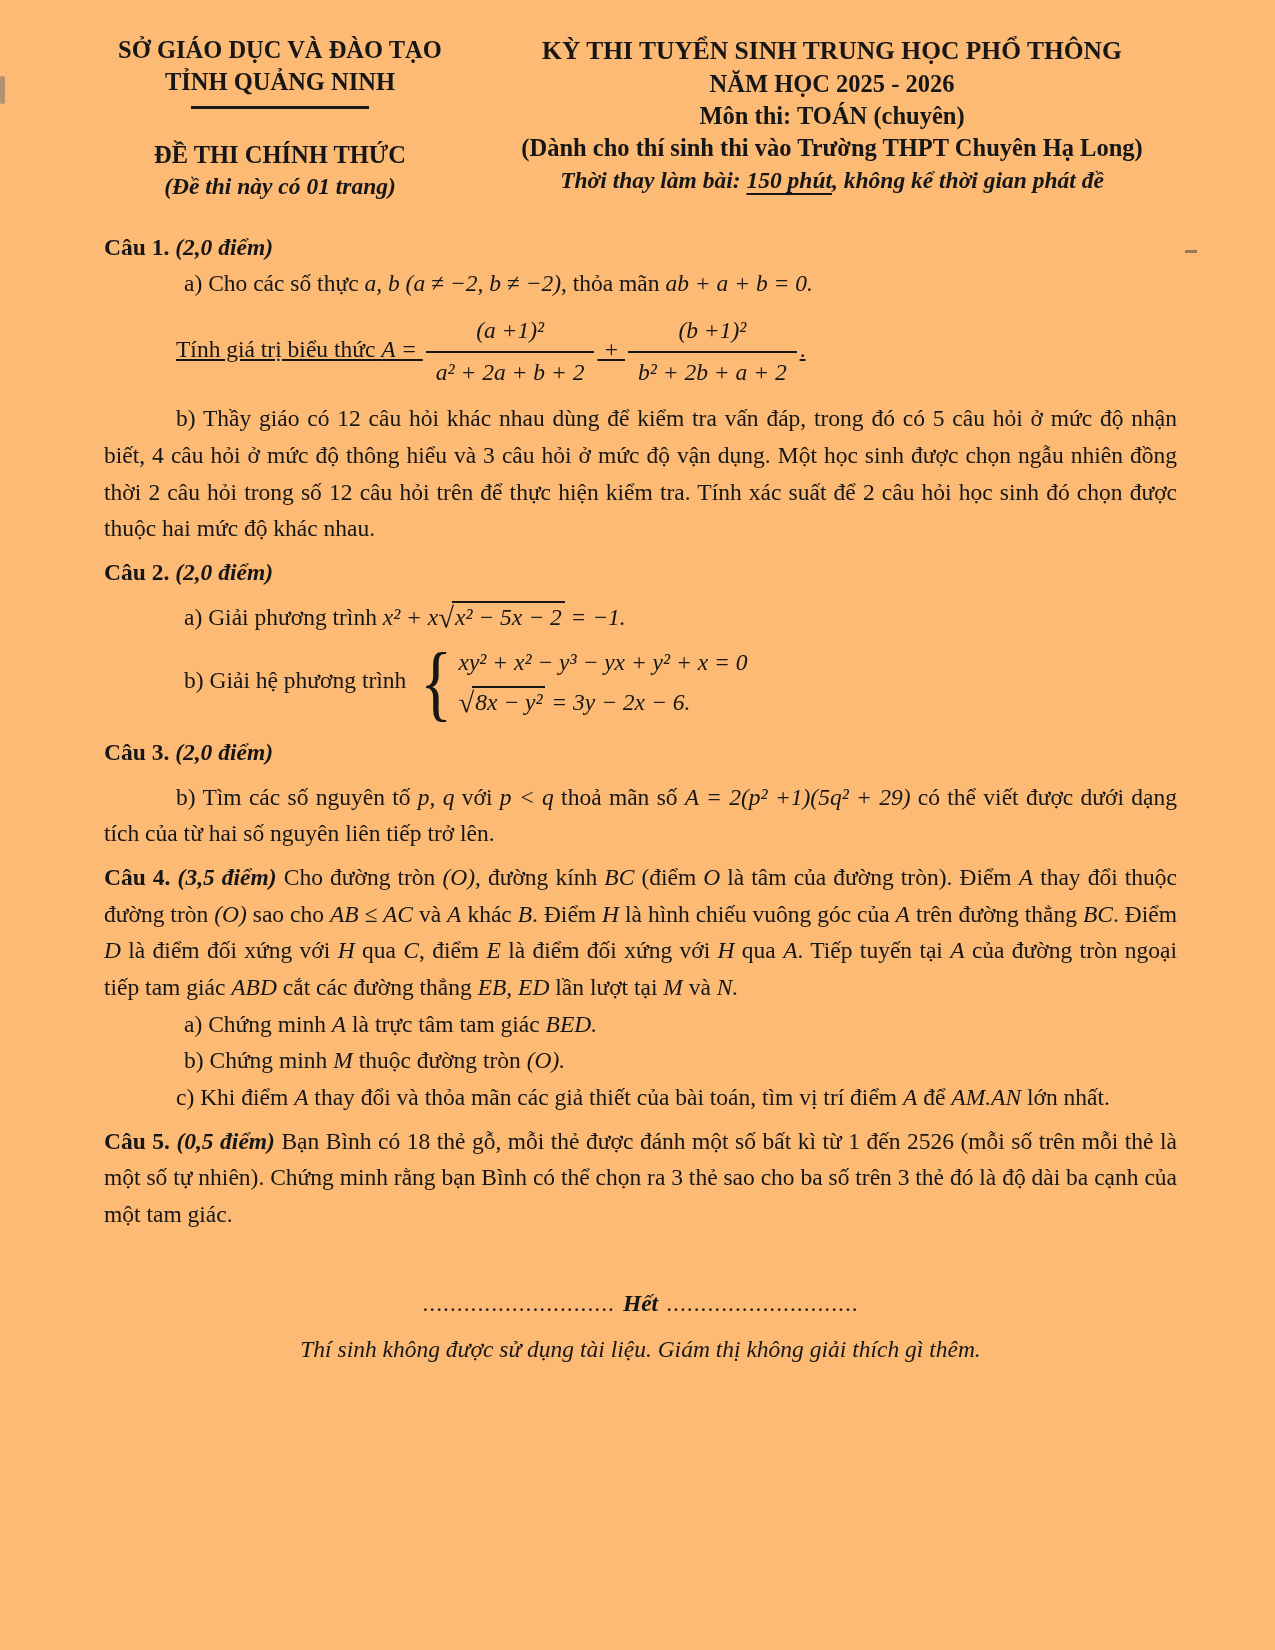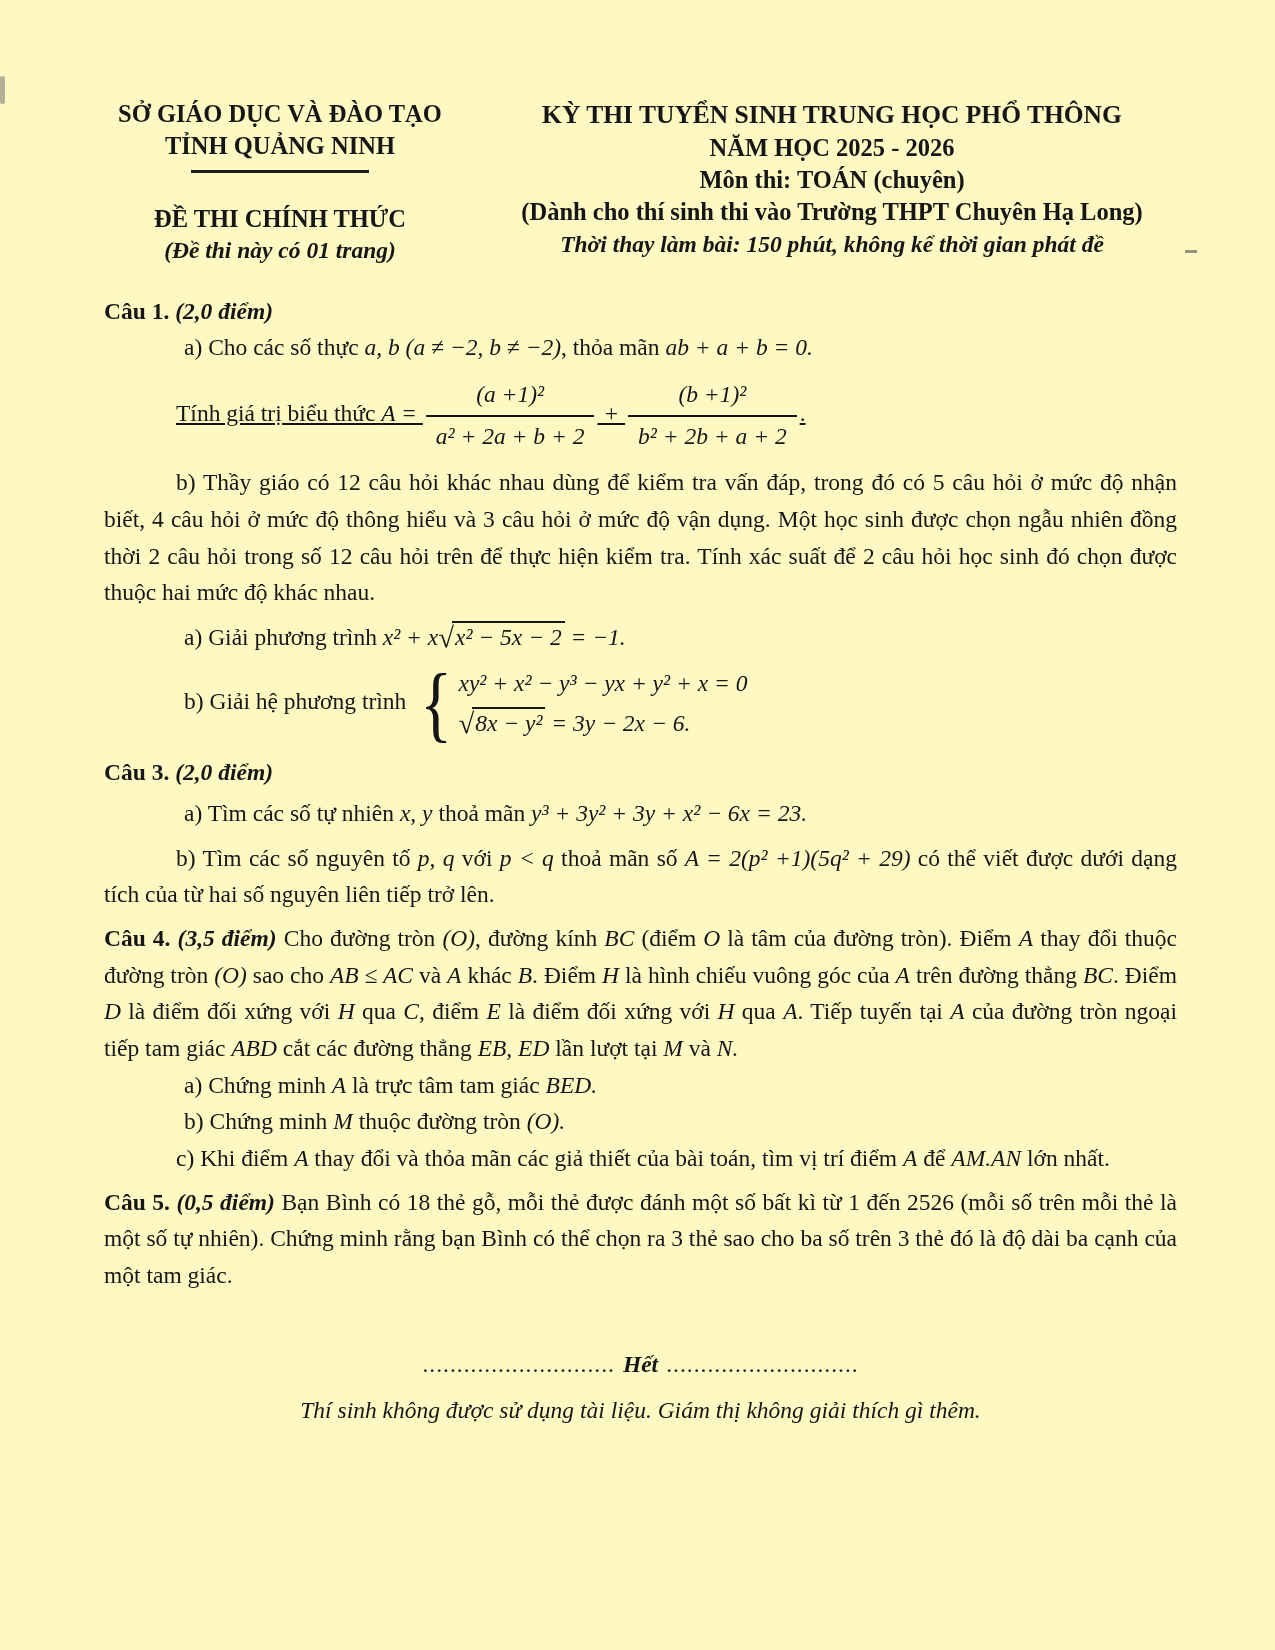--- a/index.html
+++ b/index.html
@@ -1,38 +1,38 @@
 <!DOCTYPE html>
 <html><head>
 <meta charset="utf-8">
 <style>
   html,body{margin:0;padding:0;background:#e8e8e8;}
   .page{
     position:relative;
     width:1275px;
     min-height:1650px;
     margin:0 auto;
-    background:#fef9c3;
+    background:#fdba74;
     color:#161616;
     font-family:"Liberation Serif","DejaVu Serif",serif;
     font-size:23.5px;
     line-height:1.56;
     box-sizing:border-box;
-    padding:98px 98px 40px 104px;
+    padding:34px 98px 40px 104px;
   }
   
   .hdr{display:flex;justify-content:space-between;}
   .hdr-left{width:352px;text-align:center;}
   .hdr-right{width:690px;text-align:center;}
   .h-b{font-weight:bold;font-size:24.5px;line-height:1.32;}
   .h-b-lg{font-weight:bold;font-size:25.5px;line-height:1.32;}
   .h-bi{font-weight:bold;font-style:italic;font-size:23.5px;line-height:1.35;}
   .rule{width:178px;height:3px;background:#1a1a1a;margin:7px auto 0 auto;}
   .exam-label{margin-top:30px;}
-  .time-underline{text-underline-offset:5px;text-decoration-thickness:2px;text-align:center;}
+  .time-underline{text-decoration:underline;text-underline-offset:5px;text-decoration-thickness:2px;text-align:center;}
   
   main{margin-top:26px;}
   .para{text-align:justify;margin:0;}
   .qhead{margin-top:7px;}
   .ind{text-indent:72px;}
   .ml{margin-left:80px;}
   .s-rm{font-style:normal;}
   .s-it{font-style:italic;text-align:right;}
   .s-b{font-weight:bold;}
   .s-bi{font-weight:bold;font-style:italic;}
@@ -82,31 +82,31 @@
       <div class="h-bi"><span>Thời thay làm bài: </span><span class="time-underline">150 phút</span><span>, không kể thời gian phát đề</span></div>
     </div>
   </header>
 
   <main>
     <p class="para qhead"><span class="s-b">Câu 1. </span><span class="s-bi">(2,0 điểm)</span></p>
     <p class="para ml"><span class="s-rm">a) Cho các số thực </span><span class="s-it">a, b</span><span class="s-rm"> </span><span class="s-it">(a ≠ −2, b ≠ −2)</span><span class="s-rm">, thỏa mãn </span><span class="s-it">ab + a + b = 0.</span></p>
     <p class="para mathline"><span class="s-rm">Tính giá trị biểu thức </span><span class="s-it">A = </span><span class="frac"><span class="num"><span class="s-it">(a +1)²</span></span><span class="den"><span class="s-it">a² + 2a + b + 2</span></span></span><span class="s-it"> + </span><span class="frac"><span class="num"><span class="s-it">(b +1)²</span></span><span class="den"><span class="s-it">b² + 2b + a + 2</span></span></span><span class="s-rm">.</span></p>
     <p class="para ind"><span class="s-rm">b) Thầy giáo có 12 câu hỏi khác nhau dùng để kiểm tra vấn đáp, trong đó có 5 câu hỏi ở mức độ nhận biết, 4 câu hỏi ở mức độ thông hiểu và 3 câu hỏi ở mức độ vận dụng. Một học sinh được chọn ngẫu nhiên đồng thời 2 câu hỏi trong số 12 câu hỏi trên để thực hiện kiểm tra. Tính xác suất để 2 câu hỏi học sinh đó chọn được thuộc hai mức độ khác nhau.</span></p>
 
+    <p class="para qhead"><span class="s-b">Câu 2. </span><span class="s-bi">(2,0 điểm)</span></p>
     <p class="para ml" style="margin-top:8px;"><span class="s-rm">a) Giải phương trình </span><span class="s-it">x² + x</span><span class="sqrt"><span class="rsign">√</span><span class="rad"><span class="s-it">x² − 5x − 2</span></span></span><span class="s-it"> = −1.</span></p>
     <p class="para ml" style="margin-top:4px;"><span><span class="s-rm">b) Giải hệ phương trình </span></span><span class="system">
           <span class="brace">{</span>
           <span class="rows">
             <span class="row"><span class="s-it">xy² + x² − y³ − yx + y² + x = 0</span></span>
             <span class="row"><span class="sqrt"><span class="rsign">√</span><span class="rad"><span class="s-it">8x − y²</span></span></span><span class="s-it"> = 3y − 2x − 6.</span></span>
           </span>
         </span></p>
 
     <p class="para qhead"><span class="s-b">Câu 3. </span><span class="s-bi">(2,0 điểm)</span></p>
-    <p class="para ml" style="margin-top:4px;"><span class="s-rm">a) Tìm các số tự nhiên </span><span class="s-it">x, y</span><span class="s-rm"> thoả mãn </span><span class="s-it">y³ + 3y² + 3y + x² − 6x = 23.</span></p>
     <p class="para ind" style="margin-top:8px;"><span class="s-rm">b) Tìm các số nguyên tố </span><span class="s-it">p, q</span><span class="s-rm"> với </span><span class="s-it">p &lt; q</span><span class="s-rm"> thoả mãn số </span><span class="s-it">A = 2(p² +1)(5q² + 29)</span><span class="s-rm"> có thể viết được dưới dạng tích của từ hai số nguyên liên tiếp trở lên.</span></p>
 
     <p class="para qhead"><span class="s-b">Câu 4. </span><span class="s-bi">(3,5 điểm)</span><span class="s-rm"> Cho đường tròn </span><span class="s-it">(O)</span><span class="s-rm">, đường kính </span><span class="s-it">BC</span><span class="s-rm"> (điểm </span><span class="s-it">O</span><span class="s-rm"> là tâm của đường tròn). Điểm </span><span class="s-it">A</span><span class="s-rm"> thay đổi thuộc đường tròn </span><span class="s-it">(O)</span><span class="s-rm"> sao cho </span><span class="s-it">AB ≤ AC</span><span class="s-rm"> và </span><span class="s-it">A</span><span class="s-rm"> khác </span><span class="s-it">B</span><span class="s-rm">. Điểm </span><span class="s-it">H</span><span class="s-rm"> là hình chiếu vuông góc của </span><span class="s-it">A</span><span class="s-rm"> trên đường thẳng </span><span class="s-it">BC</span><span class="s-rm">. Điểm </span><span class="s-it">D</span><span class="s-rm"> là điểm đối xứng với </span><span class="s-it">H</span><span class="s-rm"> qua </span><span class="s-it">C</span><span class="s-rm">, điểm </span><span class="s-it">E</span><span class="s-rm"> là điểm đối xứng với </span><span class="s-it">H</span><span class="s-rm"> qua </span><span class="s-it">A</span><span class="s-rm">. Tiếp tuyến tại </span><span class="s-it">A</span><span class="s-rm"> của đường tròn ngoại tiếp tam giác </span><span class="s-it">ABD</span><span class="s-rm"> cắt các đường thẳng </span><span class="s-it">EB, ED</span><span class="s-rm"> lần lượt tại </span><span class="s-it">M</span><span class="s-rm"> và </span><span class="s-it">N.</span></p>
     <p class="para ml"><span class="s-rm">a) Chứng minh </span><span class="s-it">A</span><span class="s-rm"> là trực tâm tam giác </span><span class="s-it">BED.</span></p>
     <p class="para ml"><span class="s-rm">b) Chứng minh </span><span class="s-it">M</span><span class="s-rm"> thuộc đường tròn </span><span class="s-it">(O).</span></p>
     <p class="para ind"><span class="s-rm">c) Khi điểm </span><span class="s-it">A</span><span class="s-rm"> thay đổi và thỏa mãn các giả thiết của bài toán, tìm vị trí điểm </span><span class="s-it">A</span><span class="s-rm"> để </span><span class="s-it">AM.AN</span><span class="s-rm"> lớn nhất.</span></p>
 
     <p class="para qhead"><span class="s-b">Câu 5. </span><span class="s-bi">(0,5 điểm)</span><span class="s-rm"> Bạn Bình có 18 thẻ gỗ, mỗi thẻ được đánh một số bất kì từ 1 đến 2526 (mỗi số trên mỗi thẻ là một số tự nhiên). Chứng minh rằng bạn Bình có thể chọn ra 3 thẻ sao cho ba số trên 3 thẻ đó là độ dài ba cạnh của một tam giác.</span></p>
   </main>
 

